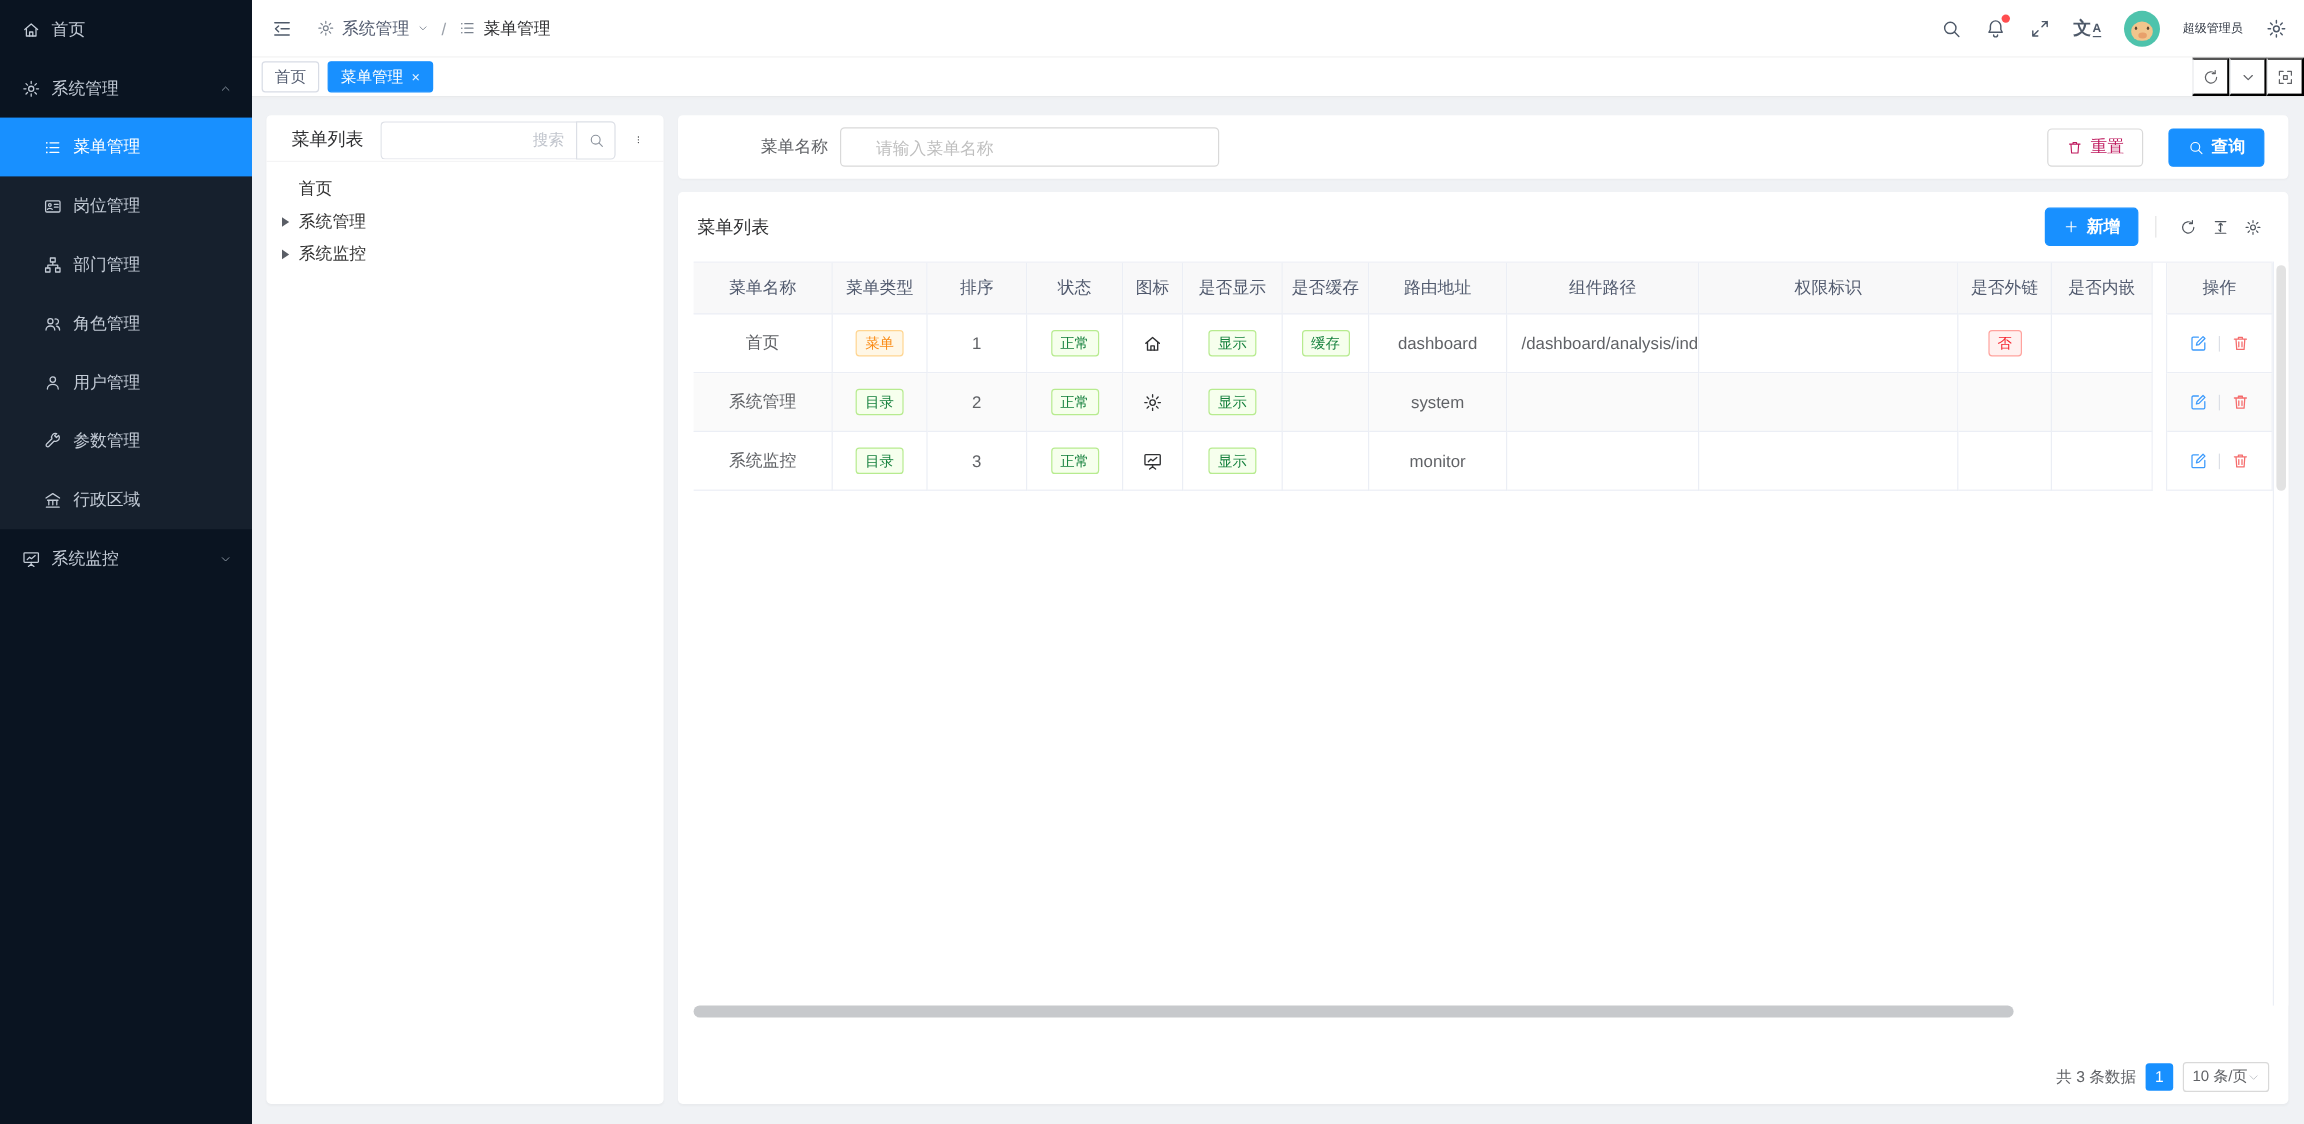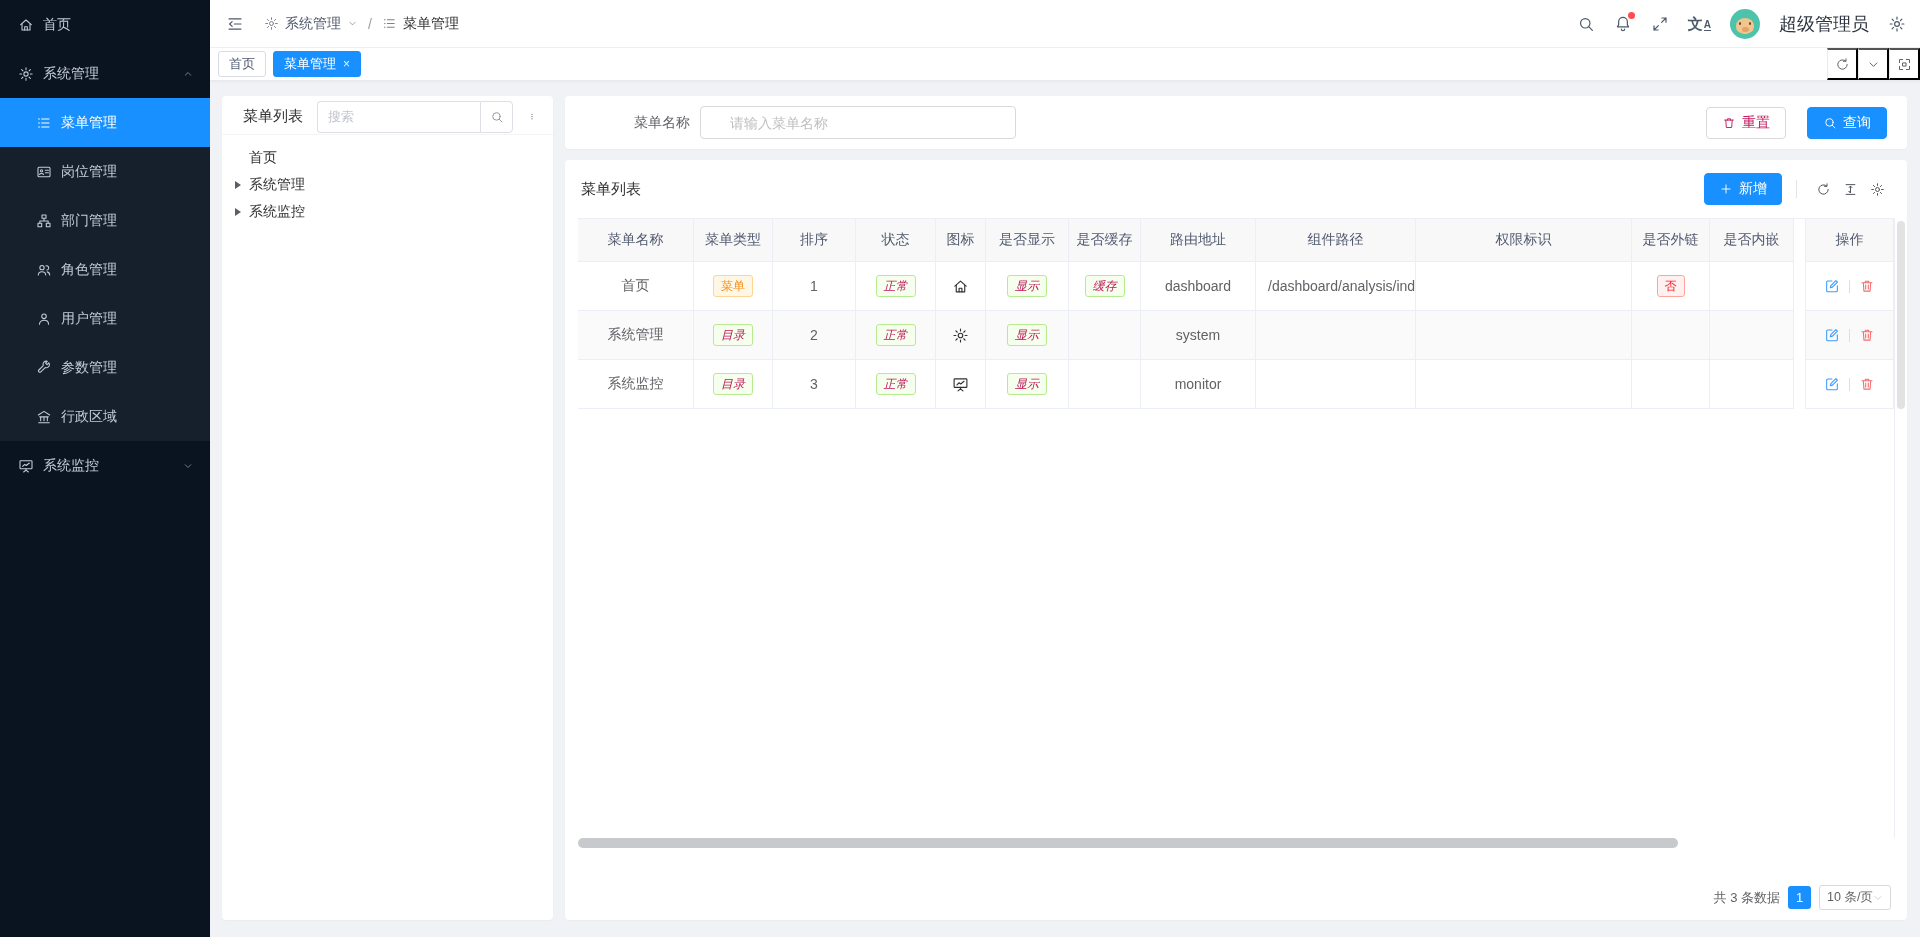--- a/index.html
+++ b/index.html
@@ -39,42 +39,42 @@
   .bell-wrap{position:relative;}
   .badge-dot{position:absolute;top:-3px;right:-3px;width:7px;height:7px;border-radius:50%;background:#ff4d4f;}
   .trans{display:flex;align-items:flex-end;color:#4e5969;font-weight:bold;line-height:1;cursor:pointer;}
   .trans-zh{font-size:15px;}
   .trans-a{font-size:10px;margin-left:1px;border-bottom:1px solid currentColor;}
   .avatar{width:30px;height:30px;border-radius:50%;background:#4ec3ac;position:relative;overflow:hidden;flex:none;cursor:pointer;}
   .av-face{position:absolute;left:6px;top:9px;width:18px;height:16px;background:#f2c58c;border-radius:50% 50% 46% 46%;}
   .av-eye{position:absolute;top:4px;width:2px;height:3px;background:#5b4632;border-radius:50%;}
   .av-eye.l{left:3px;} .av-eye.r{right:3px;}
   .av-snout{position:absolute;left:5.5px;bottom:2px;width:7px;height:5px;background:#e8a06b;border-radius:45%;}
-  .uname{font-size:18px;color:#2d3440;cursor:pointer;}
+  .uname{font-size:10px;color:#2d3440;cursor:pointer;}
 
   
   .tabbar{position:absolute;left:210px;top:48px;right:0;height:33px;background:#fff;border-bottom:1px solid #e8eaec;
           display:flex;align-items:center;padding-left:8px;z-index:4;box-shadow:0 1px 3px rgba(0,0,0,.04);}
   .tab{height:26px;padding:0 10px;border:1px solid #d8dce5;border-radius:3px;margin-right:7px;font-size:13px;
        color:#515a6e;display:inline-flex;align-items:center;gap:7px;background:#fff;cursor:pointer;}
   .tab.active{background:#1890ff;border-color:#1890ff;color:#fff;}
   .tab-close{font-size:12px;line-height:1;opacity:.9;}
   .tabtools{margin-left:auto;display:flex;height:100%;}
   .ttool{width:31px;height:100%;border-left:1px solid #e8eaec;display:flex;align-items:center;justify-content:center;
          color:#606266;background:#fff;cursor:pointer;}
   .ttool .ic{width:15px;height:15px;}
 
   
   .card{position:absolute;background:#fff;border-radius:4px;box-shadow:0 1px 2px rgba(0,0,0,.03);}
   .tree-card{left:222px;top:96px;width:331px;height:824px;}
   .tp-head{display:flex;align-items:center;height:39px;padding:3px 10px 0 21px;border-bottom:1px solid #f4f4f5;}
   .tp-title{font-size:15px;font-weight:500;color:#303133;flex:none;}
   .tp-search{flex:1;display:flex;margin-left:14px;height:32px;min-width:0;}
   .tp-input{flex:1;min-width:0;border:1px solid #dcdfe6;border-right:none;border-radius:4px 0 0 4px;
-            padding:0 10px;font-size:13px;color:#333;outline:none;font-family:inherit;}
+            padding:0 10px;font-size:13px;color:#333;outline:none;font-family:inherit;text-align:right;}
   .tp-input::placeholder{color:#c0c4cc;}
   .tp-search-btn{width:33px;border:1px solid #dcdfe6;border-radius:0 4px 4px 0;background:#fff;color:#8c939d;
                  display:flex;align-items:center;justify-content:center;cursor:pointer;}
   .tp-search-btn .ic{width:14px;height:14px;}
   .tp-kebab{margin:0 1px 0 9px;color:#303133;width:20px;height:26px;display:flex;align-items:center;justify-content:center;
             background:none;border:none;cursor:pointer;}
   .tp-kebab .ic{width:17px;height:17px;}
   .tree{padding-top:9px;}
   .tnode{height:27px;display:flex;align-items:center;font-size:14px;color:#333;padding-left:27px;cursor:pointer;}
   .tnode.expandable{padding-left:13px;}
@@ -83,21 +83,21 @@
 
   .filter-card{left:565px;top:96px;width:1342px;height:53px;display:flex;align-items:center;padding:0 20px 0 69px;}
   .f-label{font-size:14px;color:#606266;margin-right:10px;flex:none;}
   .f-input{width:316px;height:33px;border:1px solid #d9d9d9;border-radius:4px;padding:0 29px;font-size:14px;color:#333;
            outline:none;font-family:inherit;}
   .f-input::placeholder{color:#bfbfbf;}
   .btn{height:32px;border-radius:4px;font-size:14px;display:inline-flex;align-items:center;gap:6px;padding:0 15px;
        cursor:pointer;font-family:inherit;}
   .btn .ic{width:14px;height:14px;}
   .btn-reset{margin-left:auto;background:#fff;border:1px solid #d9d9d9;color:#be185d;}
-  .btn-primary{background:#1890ff;border:1px solid #1890ff;color:#fff;}
+  .btn-primary{background:#1890ff;border:1px solid #1890ff;color:#fff;font-weight:bold;}
   .btn-search{margin-left:21px;}
 
   .table-card{left:565px;top:160px;width:1342px;height:760px;}
   .tc-head{height:58px;display:flex;align-items:center;padding:0 16px;}
   .tc-title{font-size:15px;font-weight:500;color:#303133;}
   .tc-right{margin-left:auto;display:flex;align-items:center;}
   .tc-sep{width:1px;height:18px;background:#e4e4e4;margin:0 13px 0 14px;}
   .tc-icbtn{width:27px;height:26px;display:flex;align-items:center;justify-content:center;color:#50565e;background:none;
             border:none;cursor:pointer;}
   .tc-icbtn .ic{width:17px;height:17px;}
@@ -106,21 +106,21 @@
   .trow{display:grid;grid-template-columns:116px 79px 83px 80px 50px 83px 72px 115px 160px 1fr 78px 84px 12px 88px;}
   .tcell{display:flex;align-items:center;justify-content:center;border-right:1px solid #ebeef5;min-width:0;
          white-space:nowrap;overflow:hidden;}
   .trow.head .tcell{height:43px;background:#f8f8f9;color:#515a6e;font-weight:500;border-bottom:1px solid #ebeef5;}
   .trow.body .tcell{height:49px;border-bottom:1px solid #ebeef5;}
   .trow.body:nth-of-type(odd) .tcell{background:#fafafa;}
   .tcell.gutter{background:#fff !important;border-bottom:none !important;border-right:1px solid #ebeef5;}
   .tcell.left{justify-content:flex-start;padding-left:12px;}
   .cell-ic{width:17px;height:17px;color:#303133;}
   .tag{display:inline-flex;align-items:center;height:22px;padding:0 7px;border-radius:3px;font-size:12px;border:1px solid;}
-  .tag.green{color:#be185d;border-color:#b7eb8f;background:#f6ffed;font-style:italic;}
+  .tag.green{color:#15803d;border-color:#b7eb8f;background:#f6ffed;}
   .tag.orange{color:#fa8c16;border-color:#ffd591;background:#fff7e6;}
   .tag.red{color:#f5222d;border-color:#ffa39e;background:#fff1f0;}
   .act{background:none;border:none;padding:0;cursor:pointer;display:flex;align-items:center;}
   .act .ic{width:16px;height:16px;}
   .act.edit{color:#3d9bfc;} .act.del{color:#f56c6c;}
   .act-sep{width:1px;height:13px;background:#dcdfe6;margin:0 9px;}
 
   .vstrip{position:absolute;right:0;top:58px;height:620px;width:13px;background:#fff;border-left:1px solid #ebeef5;}
   .vthumb{position:absolute;top:3px;left:2px;width:8px;height:188px;background:#e2e2e2;border-radius:4px;}
   .hthumb{position:absolute;left:13px;top:678px;width:1100px;height:10px;background:#c7c9cc;border-radius:5px;cursor:pointer;}

